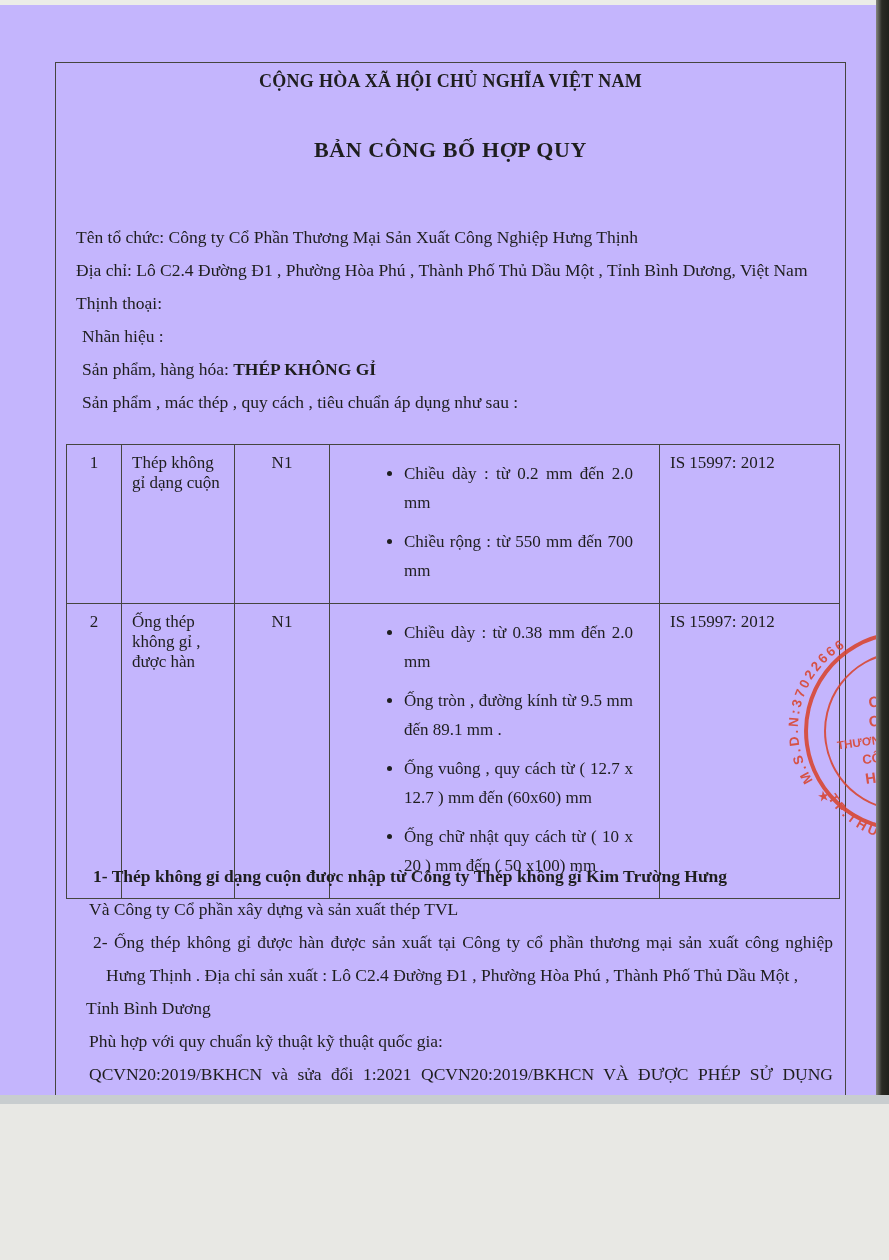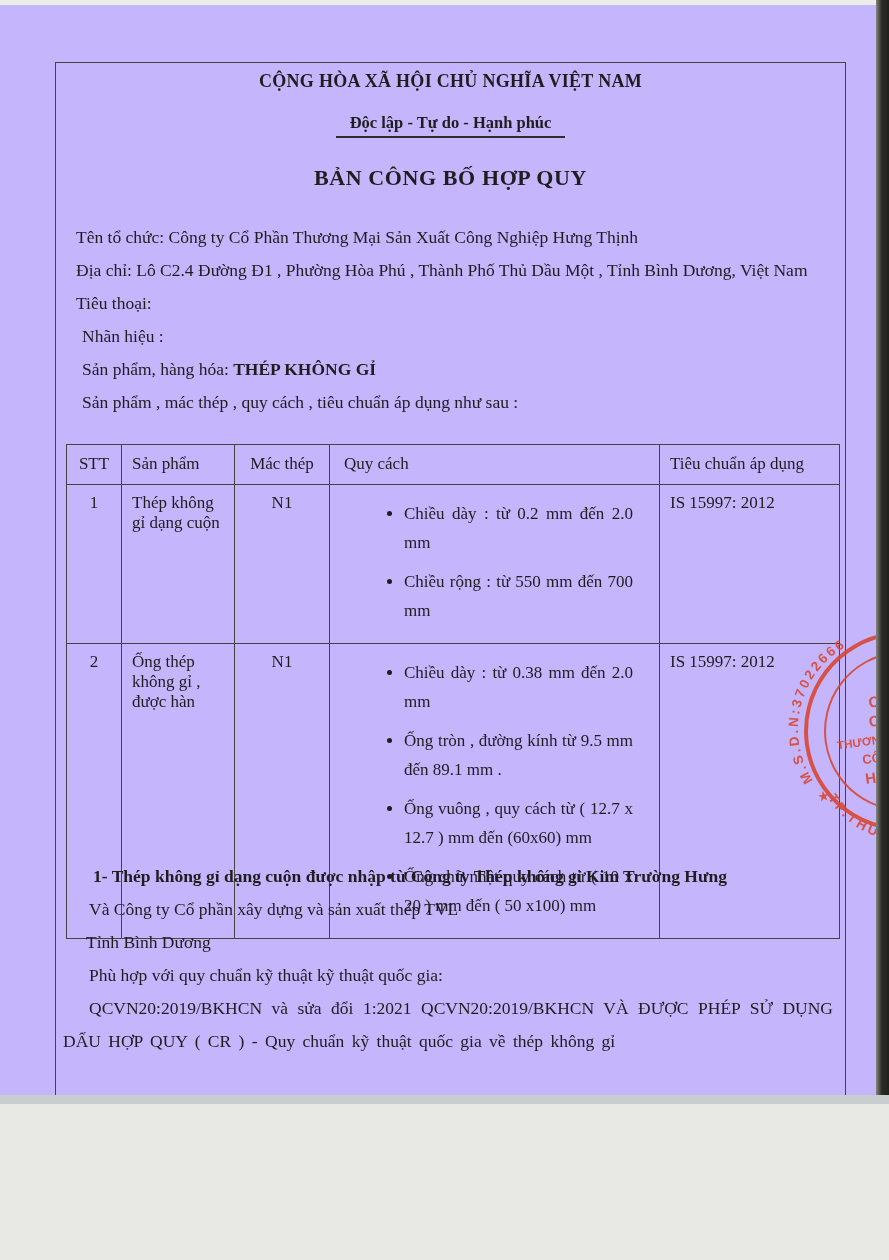--- a/index.html
+++ b/index.html
@@ -62,49 +62,41 @@
 </head>
 <body>
 
 <div class="page">
   <div class="edge-top"></div>
 
   <div class="frame">
 
     <div class="hdr">
       <div class="country">CỘNG HÒA XÃ HỘI CHỦ NGHĨA VIỆT NAM</div><br>
-      <span class="motto">Độc lập - Tự do - Hạnh phúc</span>
       <div class="doc-title">BẢN CÔNG BỐ HỢP QUY</div>
     </div>
 
     <div class="info">
       <div>Tên tổ chức: Công ty Cổ Phần Thương Mại Sản Xuất Công Nghiệp Hưng Thịnh</div>
       <div class="jst">Địa chỉ: Lô C2.4 Đường Đ1 , Phường Hòa Phú , Thành Phố Thủ Dầu Một , Tỉnh Bình Dương, Việt Nam</div>
-      <div>Tiêu thoại:</div>
+      <div>Thịnh thoại:</div>
       <div class="indent6">Nhãn hiệu :</div>
       <div class="indent6"><span>Sản phẩm, hàng hóa: </span><span class="bold">THÉP KHÔNG GỈ</span></div>
       <div class="indent6">Sản phẩm , mác thép , quy cách , tiêu chuẩn áp dụng như sau :</div>
     </div>
 
     <table class="doc">
       <colgroup>
         <col class="c-stt">
           <col class="c-sp">
           <col class="c-mt">
           <col class="c-qc">
           <col class="c-tc">
       </colgroup>
       <tbody>
-          <tr>
-        <th class="ctr">STT</th>
-        <th>Sản phẩm</th>
-        <th class="ctr">Mác thép</th>
-        <th style="padding-left:14px;">Quy cách</th>
-        <th>Tiêu chuẩn áp dụng</th>
-      </tr>
       <tr class="r1">
         <td class="ctr">1</td>
         <td class="sp">Thép không gỉ dạng cuộn</td>
         <td class="ctr">N1</td>
         <td class="qc">
           <ul>
             <li>Chiều dày : từ 0.2 mm đến 2.0 mm</li>
             <li>Chiều rộng : từ 550 mm đến 700 mm</li>
           </ul>
         </td>
@@ -123,20 +115,21 @@
           </ul>
         </td>
         <td>IS 15997: 2012</td>
       </tr>
     </tbody>
       </table>
 
     <div class="notes">
       <div class="n-l1">1-  Thép không gỉ dạng cuộn được nhập từ Công ty Thép không gỉ Kim Trường Hưng</div>
       <div class="n-l2">Và Công ty Cổ phần xây dựng và sản xuất thép TVL</div>
+      <div class="n-p2">2-  Ống thép không gỉ được hàn được sản xuất tại Công ty cổ phần thương mại sản xuất công nghiệp Hưng Thịnh . Địa chỉ sản xuất : Lô C2.4 Đường Đ1 , Phường Hòa Phú , Thành Phố Thủ Dầu Một ,</div>
       <div class="n-l3">Tỉnh Bình Dương</div>
       <div class="n-l4">Phù hợp với quy chuẩn kỹ thuật kỹ thuật quốc gia:</div>
       <div class="n-p5">QCVN20:2019/BKHCN và sửa đổi 1:2021 QCVN20:2019/BKHCN VÀ ĐƯỢC PHÉP SỬ DỤNG DẤU HỢP QUY ( CR ) -  Quy chuẩn kỹ thuật quốc gia về thép không gỉ</div>
     </div>
   </div>
 
   <svg class="seal" width="250" height="235" viewBox="0 0 250 235">
     <defs>
       <path id="arcTop" d="M 22,150 A 95,95 0 0 1 117,12"></path>
       <path id="arcBot" d="M 30,160 A 95,95 0 0 0 205,166"></path>

